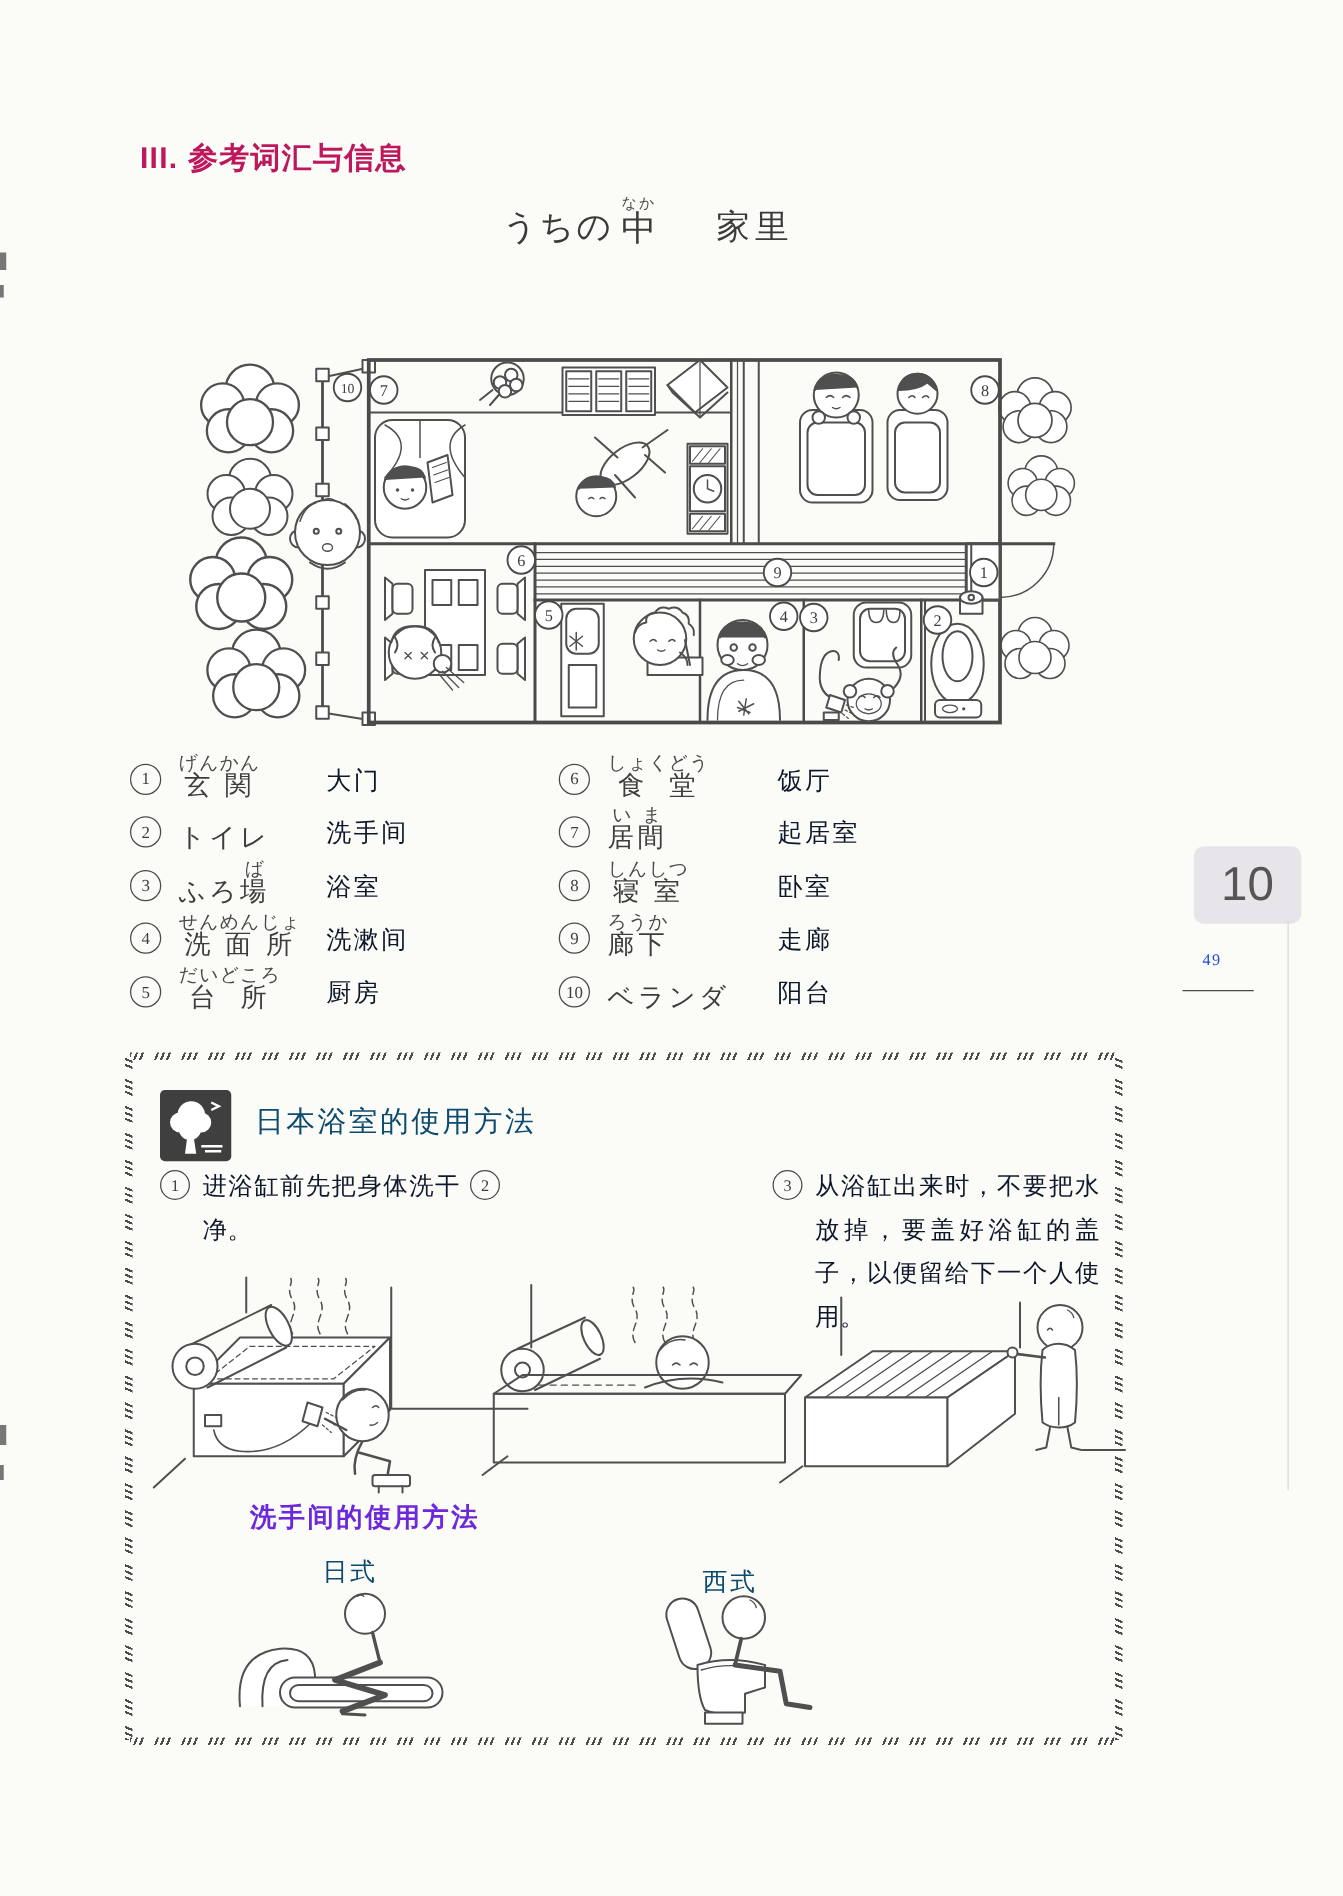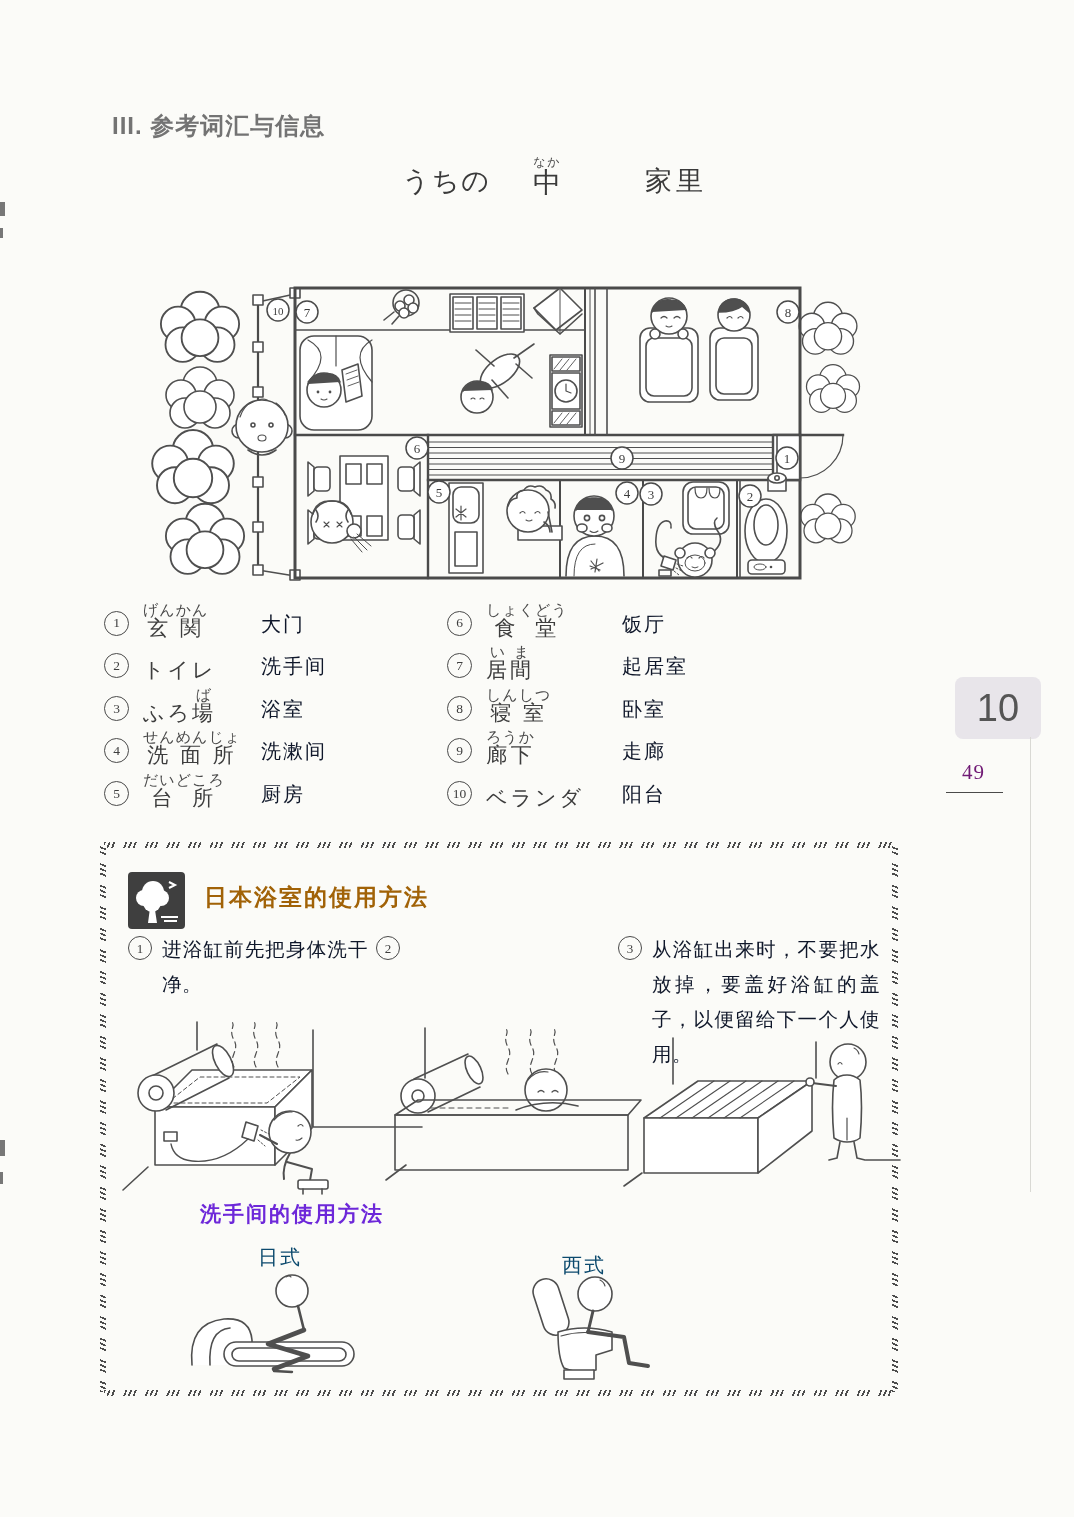--- a/index.html
+++ b/index.html
@@ -1,55 +1,55 @@
 <!DOCTYPE html>
 <html><head>
 <meta charset="utf-8">
 <style>
   html,body{margin:0;padding:0;}
   body{width:1074px;height:1517px;background:#fbfbf8;font-family:"Liberation Serif","DejaVu Serif",serif;color:#3b3b3b;}
   .page{position:relative;width:1074px;height:1517px;overflow:hidden;}
 
   
-  .heading{position:absolute;left:112px;top:110px;font-family:"Liberation Sans","DejaVu Sans",sans-serif;font-weight:bold;font-size:24px;color:#737373;letter-spacing:1px;}
+  .heading{position:absolute;left:112px;top:110px;font-family:"Liberation Sans","DejaVu Sans",sans-serif;font-weight:bold;font-size:24px;color:#be185d;letter-spacing:1px;}
 
   
-  .title{position:absolute;left:402px;top:156px;display:flex;align-items:flex-end;font-size:27px;color:#3a3a3a;gap:36px;}
+  .title{position:absolute;left:402px;top:156px;display:flex;align-items:flex-end;font-size:27px;color:#3a3a3a;}
   .title .t-pre{margin-bottom:3px;letter-spacing:2px;}
   .title ruby{margin-left:6px;font-size:28px;}
   .title rt{font-size:12px;letter-spacing:1px;color:#4a4a4a;}
   .title .t-cn{margin-left:48px;margin-bottom:3px;letter-spacing:4px;}
 
   
   .vocab-col{position:absolute;display:flex;flex-direction:column;}
   .vocab-left{left:104px;top:596px;}
   .vocab-right{left:447px;top:596px;}
   .vrow{height:42.6px;display:flex;align-items:flex-end;}
   .circ{flex:0 0 auto;width:23px;height:23px;border:1.4px solid #4a4a4a;border-radius:50%;display:flex;align-items:center;justify-content:center;font-size:13.5px;color:#3d3d3d;margin-bottom:3px;margin-right:14px;line-height:1;}
   .jp{width:118px;font-size:21px;letter-spacing:3px;line-height:1;color:#3d3d3d;white-space:nowrap;}
   .vocab-right .jp{width:136px;}
   .jp ruby rt{font-size:15px;letter-spacing:1px;color:#4a4a4a;}
   .cn{font-size:20px;letter-spacing:2px;margin-bottom:1px;color:#0f172a;}
 
   
   .chapter-tab{position:absolute;left:955px;top:677px;width:86px;height:62px;background:#e8e5ea;border-radius:8px;display:flex;align-items:center;justify-content:center;font-family:"Liberation Sans","DejaVu Sans",sans-serif;font-size:38px;color:#555;}
-  .page-num{position:absolute;left:962px;top:760px;font-size:21px;color:#701a75;letter-spacing:1px;}
+  .page-num{position:absolute;left:962px;top:760px;font-size:13px;color:#1d4ed8;letter-spacing:1px;}
   .page-num-rule{position:absolute;left:946px;top:792px;width:57px;border-top:1.6px solid #4a4a4a;}
   .v-rule{position:absolute;left:1030px;top:737px;width:1px;height:455px;background:#d9d9d4;}
 
   
   .infobox{position:absolute;left:100px;top:842px;width:798px;height:554px;}
   .tick{position:absolute;background:repeating-linear-gradient(112deg,#4c4c4c 0 1.7px,transparent 1.7px 4.4px,#4c4c4c 4.4px 6.1px,transparent 6.1px 8.8px,#4c4c4c 8.8px 10.5px,transparent 10.5px 20px);}
   .tick-top{left:4px;right:4px;top:0;height:6px;}
   .tick-bottom{left:4px;right:4px;bottom:0;height:6px;}
   .tick-left{top:4px;bottom:4px;left:0;width:6px;background:repeating-linear-gradient(22deg,#4c4c4c 0 1.7px,transparent 1.7px 4.4px,#4c4c4c 4.4px 6.1px,transparent 6.1px 8.8px,#4c4c4c 8.8px 10.5px,transparent 10.5px 20px);}
   .tick-right{top:4px;bottom:4px;right:0;width:6px;background:repeating-linear-gradient(22deg,#4c4c4c 0 1.7px,transparent 1.7px 4.4px,#4c4c4c 4.4px 6.1px,transparent 6.1px 8.8px,#4c4c4c 8.8px 10.5px,transparent 10.5px 20px);}
 
   .box-icon{position:absolute;left:28px;top:30px;width:57px;height:57px;background:#3f3f3f;border-radius:4px;}
-  .box-title{position:absolute;left:104px;top:40px;font-size:23px;font-weight:bold;color:#a16207;letter-spacing:2px;}
+  .box-title{position:absolute;left:104px;top:40px;font-size:23px;font-weight:normal;color:#0c4a6e;letter-spacing:2px;}
   .step{position:absolute;display:flex;}
   .step .circ{width:22px;height:22px;font-size:13px;margin-right:10px;margin-bottom:0;margin-top:4px;}
   .step .step-text{font-size:19.5px;line-height:35px;color:#0f172a;letter-spacing:0.5px;text-align:justify;}
   .step1{left:28px;top:90px;width:240px;}
   .step2{left:276px;top:90px;width:238px;}
   .step3{left:518px;top:90px;width:262px;}
   .toilet-heading{position:absolute;left:100px;top:358px;font-size:21px;font-weight:bold;color:#6d28d9;letter-spacing:2px;}
   .style-label{position:absolute;font-size:20px;color:#0c4a6e;letter-spacing:2px;}
   .label-jp-style{left:158px;top:402px;}
   .label-west-style{left:462px;top:410px;}

